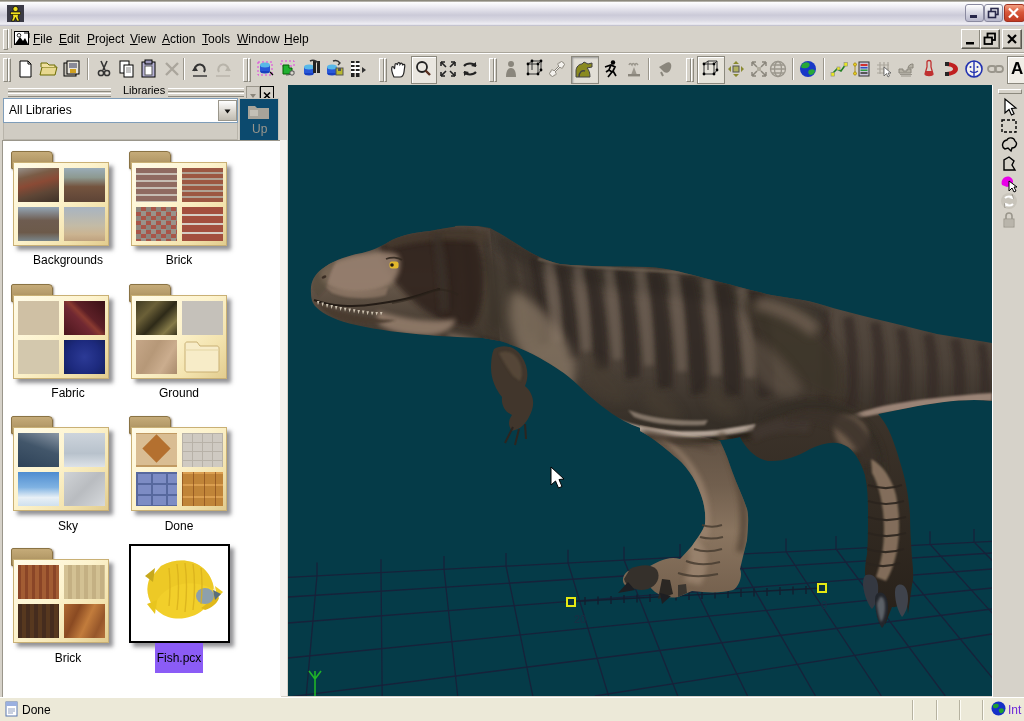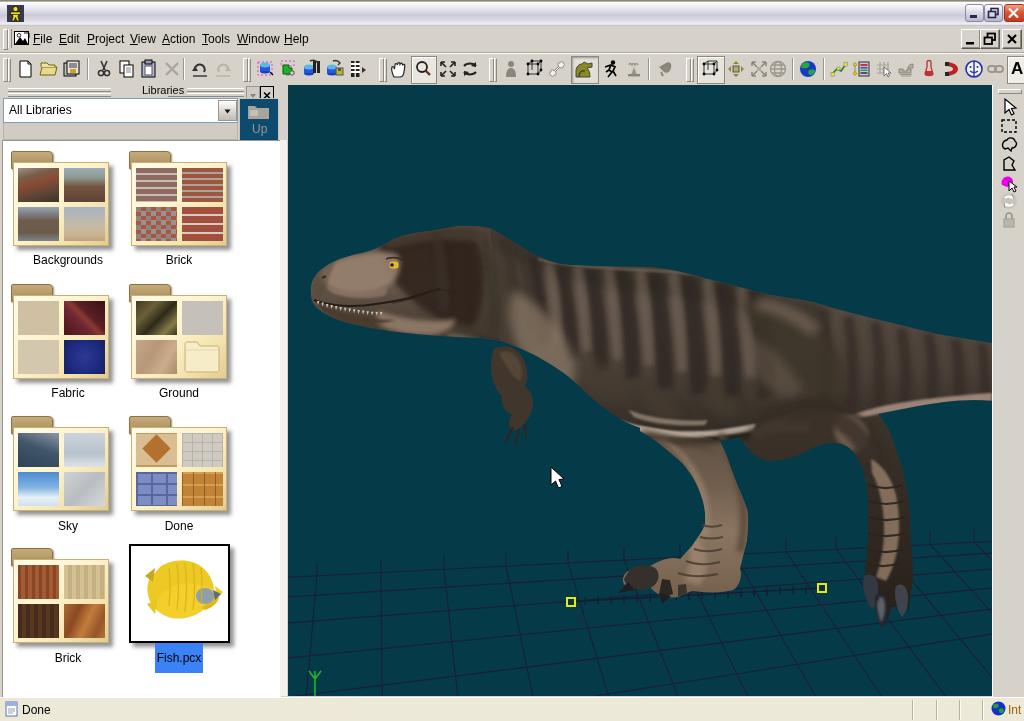--- a/index.html
+++ b/index.html
@@ -29,21 +29,21 @@
 .tgrip{top:4px;width:3px;height:22px;border-top:1px solid #fff;border-left:1px solid #fff;border-right:1px solid #8c897e;border-bottom:1px solid #8c897e;}
 .tsep{top:4px;width:1px;height:22px;background:#9a968b;border-right:1px solid #fff;}
 .ticon{top:5px;width:20px;height:20px;}
 
 #main{left:0;top:85px;width:1024px;height:612px;background:#d6d2c9;}
 
 #libpanel{left:0;top:0;width:288px;height:612px;background:#d6d2c9;}
 #libcap{left:0;top:0;width:288px;height:13px;}
 #libcap .dbl{top:3px;height:2px;border-top:1px solid #fff;border-bottom:1px solid #8c897e;}
 #libcap .dbl2{top:8px;height:2px;border-top:1px solid #fff;border-bottom:1px solid #8c897e;}
-#libtitle{left:120px;top:-1px;font-size:11px;color:#000;background:#d6d2c9;padding:0 3px;margin-left:19px;}
+#libtitle{left:120px;top:-1px;font-size:11px;color:#000;background:#d6d2c9;padding:0 3px;}
 #combo{left:3px;top:13px;width:233px;height:23px;background:#fff;border:1px solid #7f9db9;}
 #combo .ctext{left:5px;top:4px;font-size:12px;color:#000;}
 #combo .cbtn{left:214px;top:1px;width:17px;height:19px;background:linear-gradient(180deg,#fff,#d8d4cc 60%,#c0bcb2);border:1px solid #9a968b;}
 #graybar{left:3px;top:38px;width:233px;height:16px;background:#d0ccc3;border:1px solid #b8b4aa;border-top:none;}
 #upbtn{left:239px;top:13px;width:38px;height:41px;background:#0c4a6e;border:1px solid #c8c4ba;}
 #uptext{left:12px;top:23px;font-size:12px;color:#9a968c;}
 #liblist{left:2px;top:55px;width:278px;height:556px;background:#fff;border:1px solid #9a968b;border-right:none;}
 #libscroll{left:280px;top:55px;width:7px;height:556px;background:#f4f2ee;}
 .folder{position:absolute;width:104px;height:97px;}
 .ftab{position:absolute;left:0;top:0;width:40px;height:16px;background:linear-gradient(180deg,#c5ab79,#a78d5b);border:1px solid #8a7344;border-radius:2px 4px 0 0;box-shadow:1px 1px 2px rgba(60,40,20,.5);}
@@ -53,21 +53,21 @@
 
 #viewport{left:288px;top:0;width:704px;height:611px;background:#053b48;overflow:hidden;}
 
 #righttools{left:992px;top:0;width:32px;height:612px;background:#d6d2c9;border-left:1px solid #fff;}
 .rgrip{left:5px;width:22px;height:3px;border-top:1px solid #fff;border-left:1px solid #fff;border-right:1px solid #8c897e;border-bottom:1px solid #8c897e;}
 .ricon{left:6px;width:20px;height:20px;}
 
 #statusbar{left:0;top:697px;width:1024px;height:24px;background:#ece9d8;border-top:1px solid #fff;}
 #statusbar .sep{top:2px;width:1px;height:20px;background:#b6b2a0;border-right:1px solid #fdfcf5;}
 #donetext{left:22px;top:5px;font-size:12px;color:#000;}
-#inttext{left:1008px;top:5px;font-size:12px;color:#a16207;}
+#inttext{left:1008px;top:5px;font-size:12px;color:#6d28d9;}
 </style>
 </head>
 <body>
 <div id="root">
 
   <div id="titlebar" class="abs">
     <svg id="titleicon" class="abs" viewBox="0 0 17 17">
       <rect x="0" y="0" width="17" height="17" fill="#3a3a46"></rect>
       <circle cx="8.5" cy="4" r="2.6" fill="#f0e020" stroke="#000" stroke-width="0.7"></circle>
       <path d="M5 8 L12 8 L11 12 L12.5 16 L9.8 16 L8.5 12.5 L7.2 16 L4.5 16 L6 12 Z" fill="#f0e020" stroke="#000" stroke-width="0.7"></path>
@@ -460,21 +460,21 @@
             <path d="M82 44 L90 48 L84 54 Z" fill="#5a6e7c"></path>
             <g stroke="#d8b01c" stroke-width="1.4" fill="none" opacity="0.8">
               <path d="M38 22 Q40 40 38 60"></path>
                 <path d="M46 18 Q49 40 46 64"></path>
                 <path d="M54 17 Q57 40 54 66"></path>
                 <path d="M62 18 Q65 40 62 64"></path>
                 <path d="M70 22 Q72 38 70 58"></path>
             </g>
           </svg>
         </div>
-        <div class="flabel" style="left:116px;top:510px"><span style="background:#3b82f6;padding:8px 2px">Fish.pcx</span></div>
+        <div class="flabel" style="left:116px;top:510px"><span style="background:#8b5cf6;padding:8px 2px">Fish.pcx</span></div>
       </div>
       <div id="libscroll" class="abs"></div>
     </div>
     <div id="viewport" class="abs">
       <svg id="vpsvg" width="704" height="611" viewBox="0 0 704 611">
         <defs>
           <linearGradient id="gBody" x1="0" y1="0" x2="0" y2="1">
             <stop offset="0" stop-color="#453d35"></stop>
               <stop offset="0.35" stop-color="#554a40"></stop>
             <stop offset="0.65" stop-color="#4b4138"></stop>

